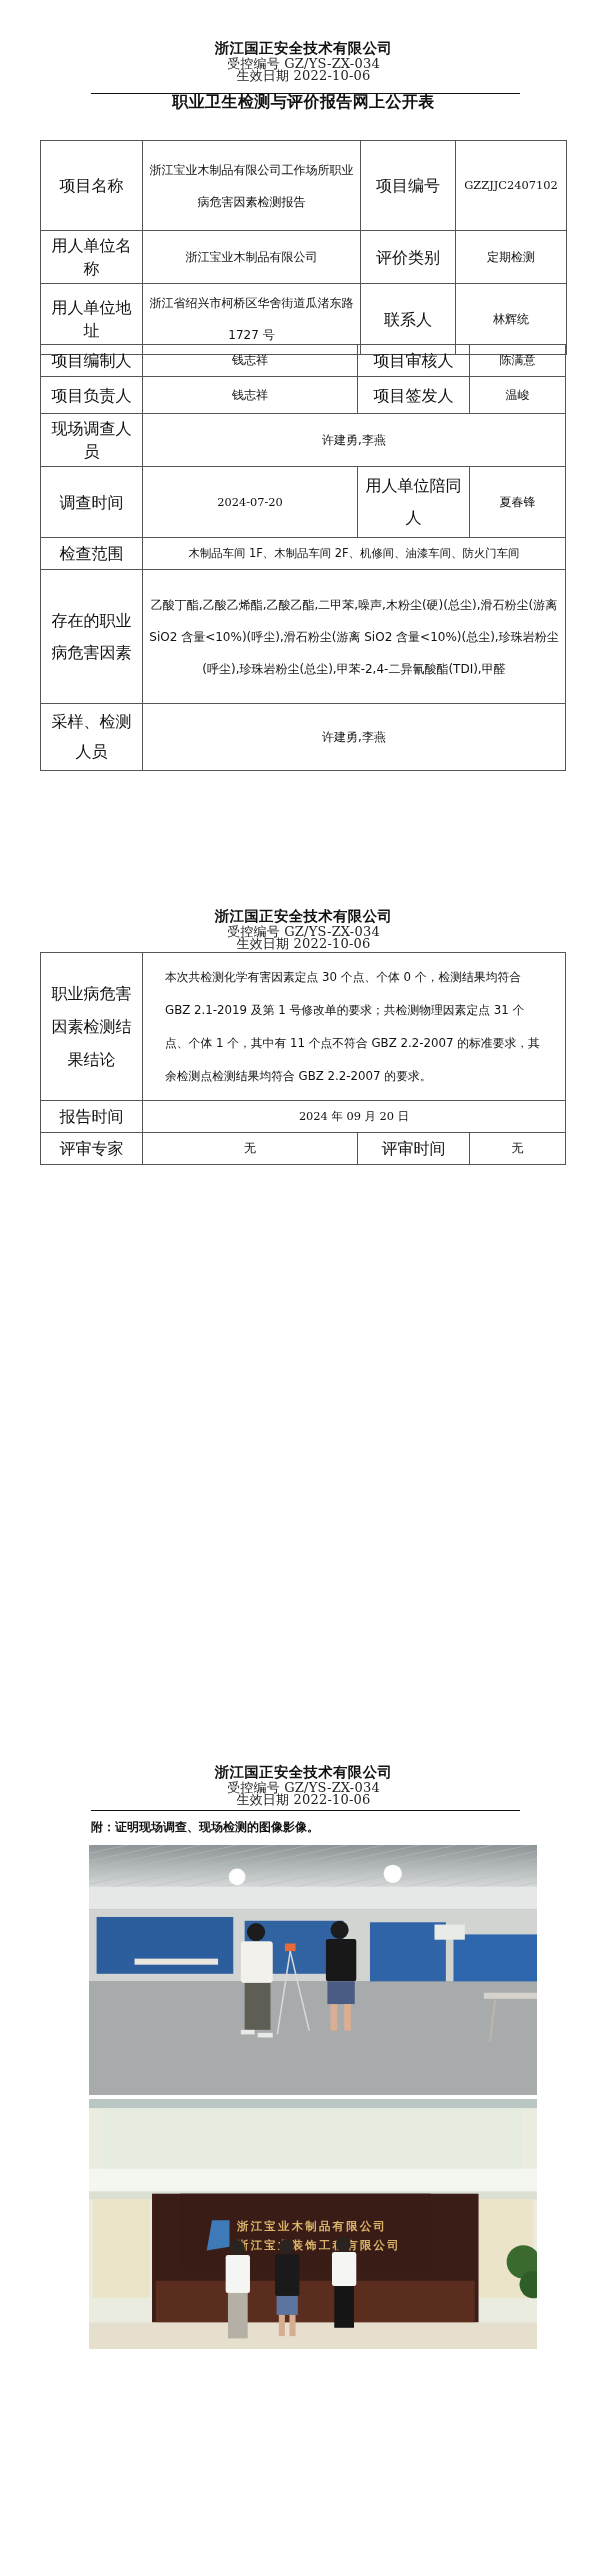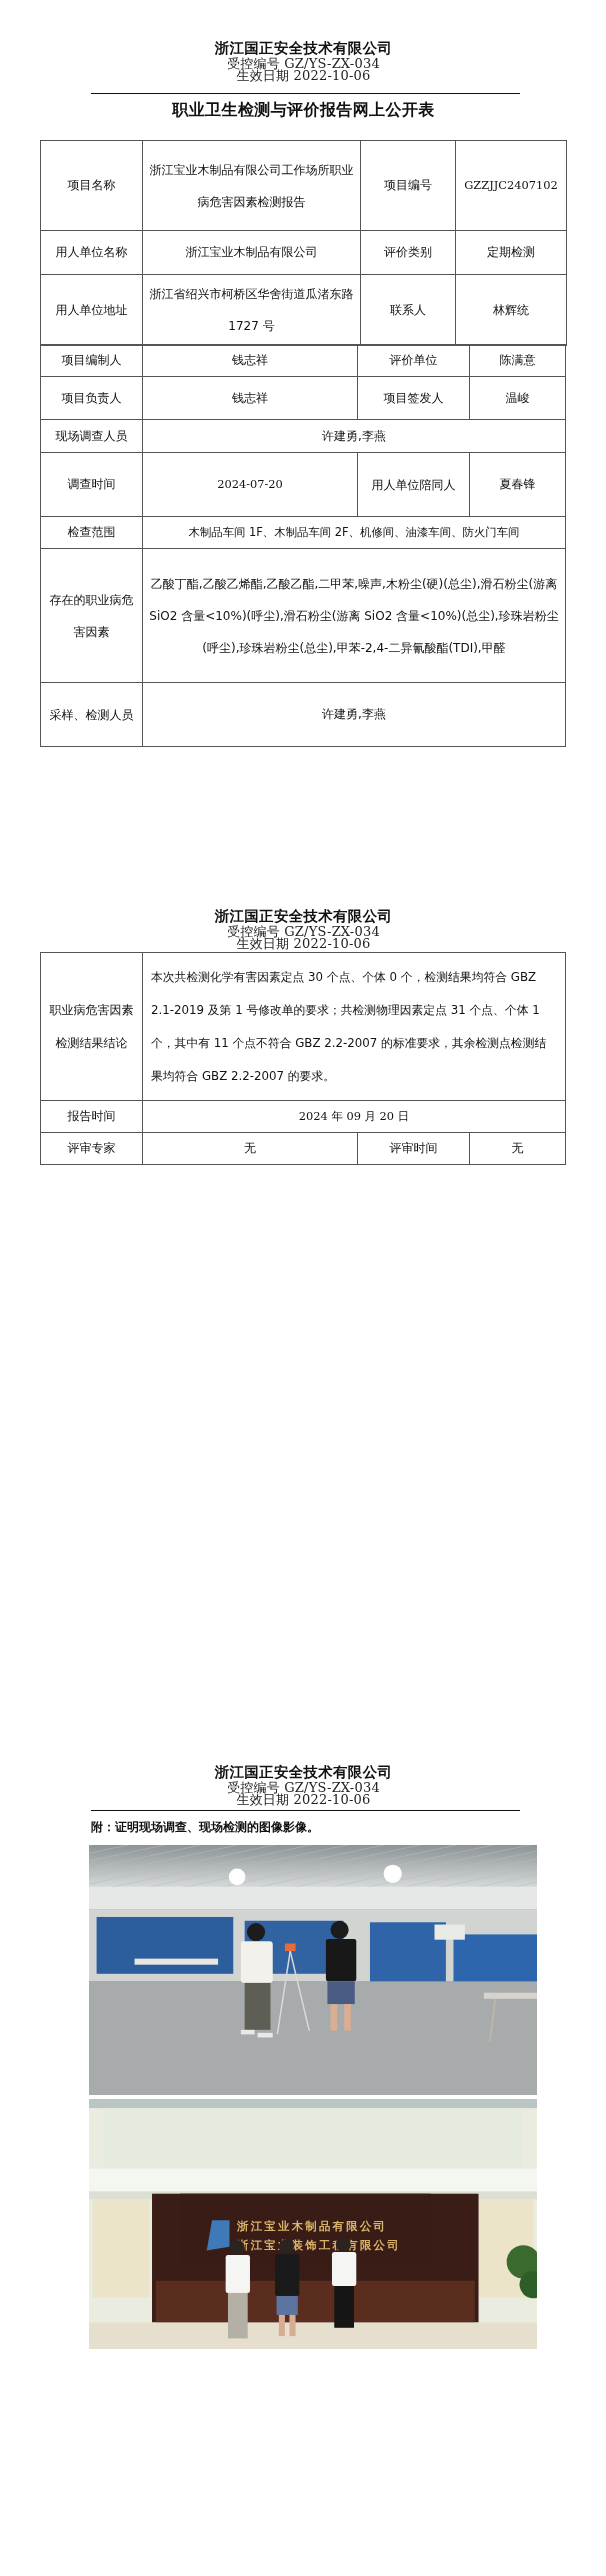--- a/index.html
+++ b/index.html
@@ -63,27 +63,27 @@
     font-size: 12px;
     color: #111;
   }
   table.grid td {
     border: 0.8px solid #555;
     text-align: center;
     vertical-align: middle;
     padding: 3px 3px;
     line-height: 23px;
   }
-  table.grid td.label { font-size: 12px; }
+  table.grid td.label { font-size: 16px; }
   table.grid td.mono {
     font-family: "DejaVu Serif", "Liberation Serif", serif;
     font-size: 11.4px;
   }
   .hazards { line-height: 32px !important; font-size: 12px; padding: 7.6px 3px !important; }
-  .conclusion { line-height: 33px !important; text-align: left !important; padding: 3px 8px !important; font-size: 11.8px; }
+  .conclusion { line-height: 33px !important; text-align: left !important; padding: 3px 22px !important; font-size: 11.8px; }
   .appendix-label {
     position: absolute;
     left: 91px;
     font-family: "DejaVu Sans", "Liberation Sans", sans-serif;
     font-size: 12px;
     font-weight: bold;
   }
   .photo {
     position: absolute;
     left: 89px;
@@ -95,21 +95,21 @@
 </head>
 <body>
 
 <div class="page" style="top:0;height:834px;">
   <div class="page-header" style="top:38px;">
     <div class="company">浙江国正安全技术有限公司</div>
     <div class="ctrl">受控编号 GZ/YS-ZX-034</div>
     <div class="ctrl">生效日期 2022-10-06</div>
   </div>
   <div class="rule" style="top:93px;"></div>
-  <div class="doc-title" style="top:100px;">职业卫生检测与评价报告网上公开表</div>
+  <div class="doc-title" style="top:92px;">职业卫生检测与评价报告网上公开表</div>
 
   <table class="grid" style="top:140px;">
     <colgroup>
       <col style="width:102px">
         <col style="width:218px">
         <col style="width:95px">
         <col style="width:111px">
     </colgroup>
     <tbody>
         <tr style="height:90px;">
@@ -137,24 +137,24 @@
     <colgroup>
       <col style="width:102px">
         <col style="width:215px">
         <col style="width:112px">
         <col style="width:96px">
     </colgroup>
     <tbody>
         <tr style="height:32px;">
       <td class="label">项目编制人</td>
       <td>钱志祥</td>
-      <td class="label">评价单位</td>
+      <td class="label">项目审核人</td>
       <td>陈满意</td>
     </tr>
-    <tr style="height:43px;">
+    <tr style="height:37px;">
       <td class="label">项目负责人</td>
       <td>钱志祥</td>
       <td class="label">项目签发人</td>
       <td>温峻</td>
     </tr>
     <tr style="height:33px;">
       <td class="label">现场调查人员</td>
       <td colspan="3">许建勇,李燕</td>
     </tr>
     <tr style="height:64px;padding-left:32px;">

